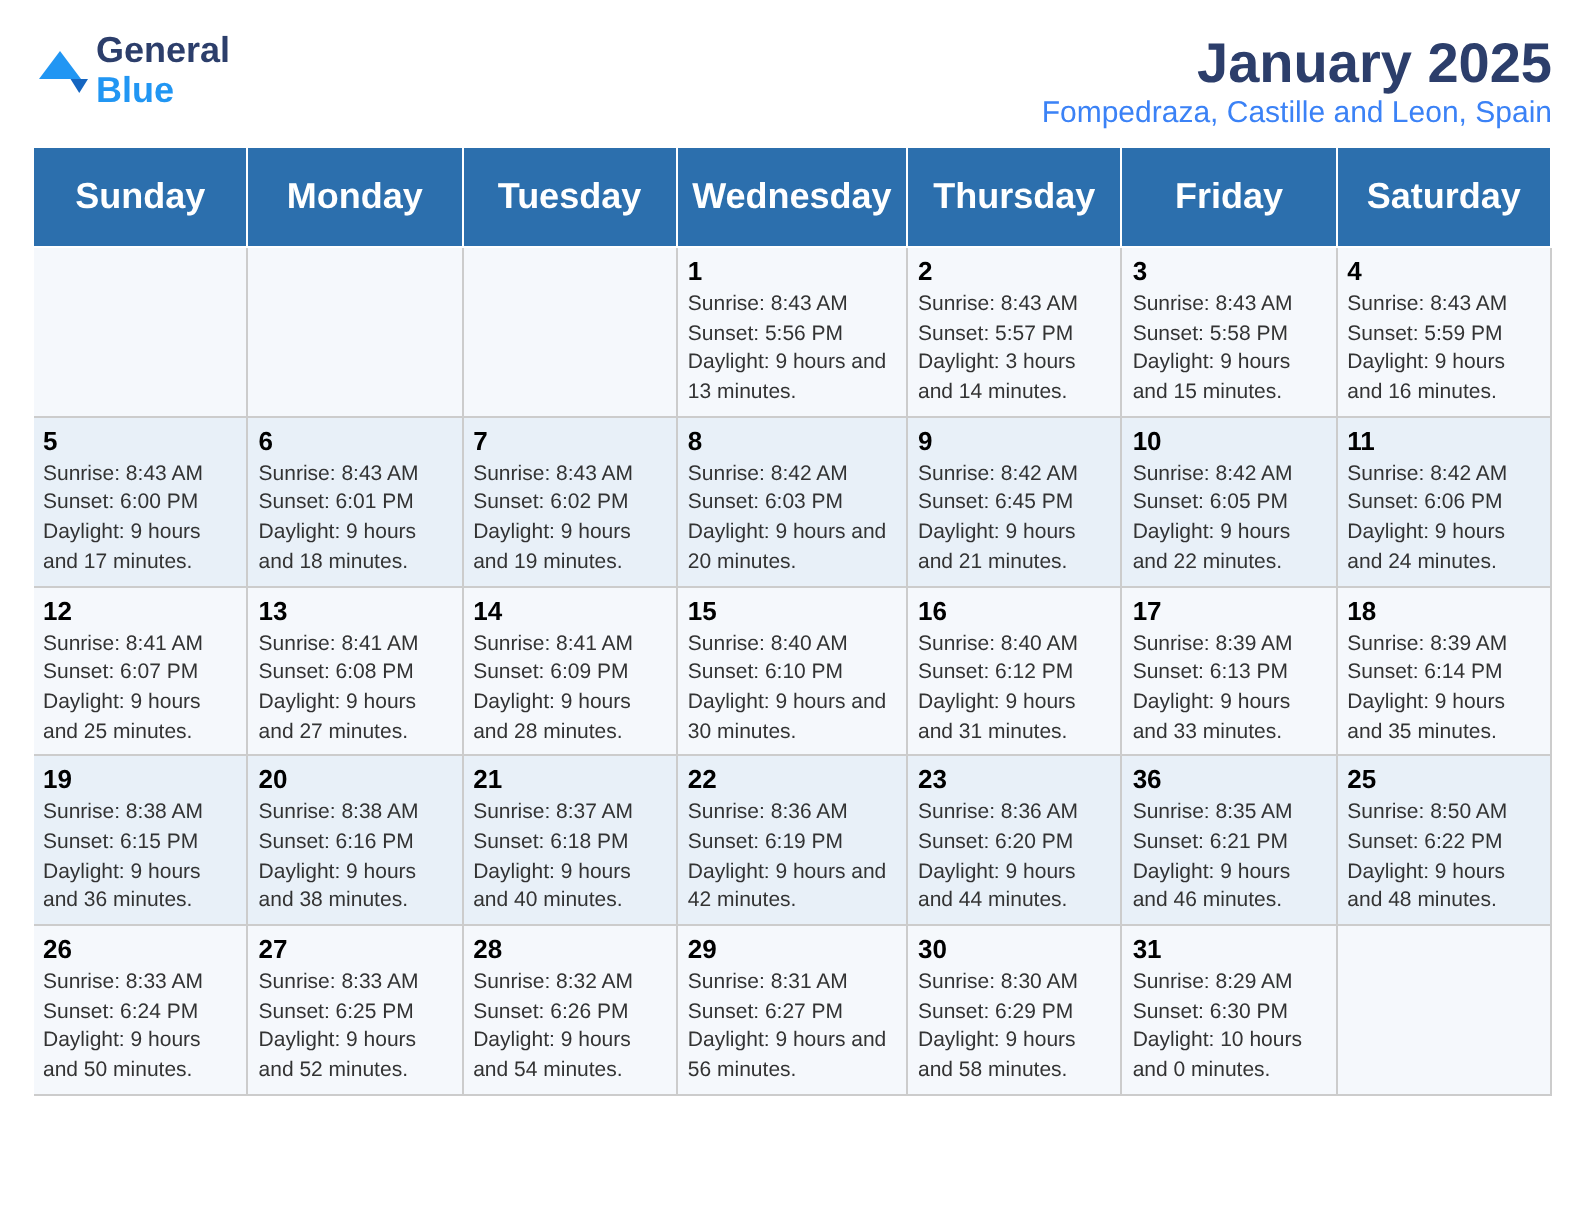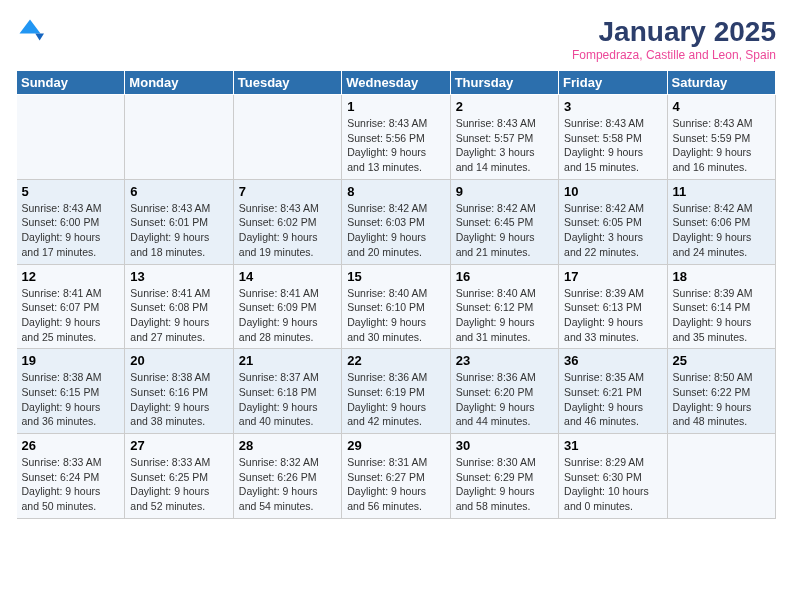--- a/index.html
+++ b/index.html
@@ -34,37 +34,37 @@
     }
     .title-block {
       text-align: right;
     }
     .month-title {
       font-size: 28px;
       font-weight: bold;
       color: #2c3e6b;
     }
     .location-title {
-      font-size: 12px;
-      color: #ec4899;
+      font-size: 15px;
+      color: #3b82f6;
       font-weight: normal;
     }
     .calendar-table {
       width: 100%;
       border-collapse: collapse;
       font-size: 11px;
     }
     .calendar-table thead tr {
       background-color: #2c6fad;
     }
     .calendar-table thead th {
       color: #fff;
-      padding: 4px 4px;
-      text-align: left;
-      font-size: 13px;
+      padding: 14px 4px;
+      text-align: center;
+      font-size: 18px;
       border: 1px solid #fff;
     }
     .calendar-table tbody tr {
       border-bottom: 1px solid #ccc;
     }
     .calendar-table tbody tr:nth-child(odd) {
       background-color: #f5f8fc;
     }
     .calendar-table tbody tr:nth-child(even) {
       background-color: #e8f0f8;
@@ -90,20 +90,24 @@
   </style>
 </head>
 <body>
 
 <div class="header-section">
   <div class="logo">
     <svg class="logo-icon" viewBox="0 0 32 32">
       <polygon points="16,4 28,20 4,20" fill="#2196f3"></polygon>
       <polygon points="22,20 32,20 27,28" fill="#1565c0"></polygon>
     </svg>
+    <div class="logo-text">
+      <span class="logo-general">General</span><br>
+      <span class="logo-blue">Blue</span>
+    </div>
   </div>
   <div class="title-block">
     <div class="month-title">January 2025</div>
     <div class="location-title">Fompedraza, Castille and Leon, Spain</div>
   </div>
 </div>
 
 <table class="calendar-table">
   <thead>
     <tr>
@@ -174,21 +178,21 @@
         <td>
           <span class="day-number">9</span>
           <div class="day-info">Sunrise: 8:42 AM</div>
           <div class="day-info">Sunset: 6:45 PM</div>
           <div class="day-info">Daylight: 9 hours and 21 minutes.</div>
         </td>
         <td>
           <span class="day-number">10</span>
           <div class="day-info">Sunrise: 8:42 AM</div>
           <div class="day-info">Sunset: 6:05 PM</div>
-          <div class="day-info">Daylight: 3 hours and 22 minutes.</div>
+          <div class="day-info">Daylight: 9 hours and 22 minutes.</div>
         </td>
         <td>
           <span class="day-number">11</span>
           <div class="day-info">Sunrise: 8:42 AM</div>
           <div class="day-info">Sunset: 6:06 PM</div>
           <div class="day-info">Daylight: 9 hours and 24 minutes.</div>
         </td>
       </tr>
       <tr>
         <td>

